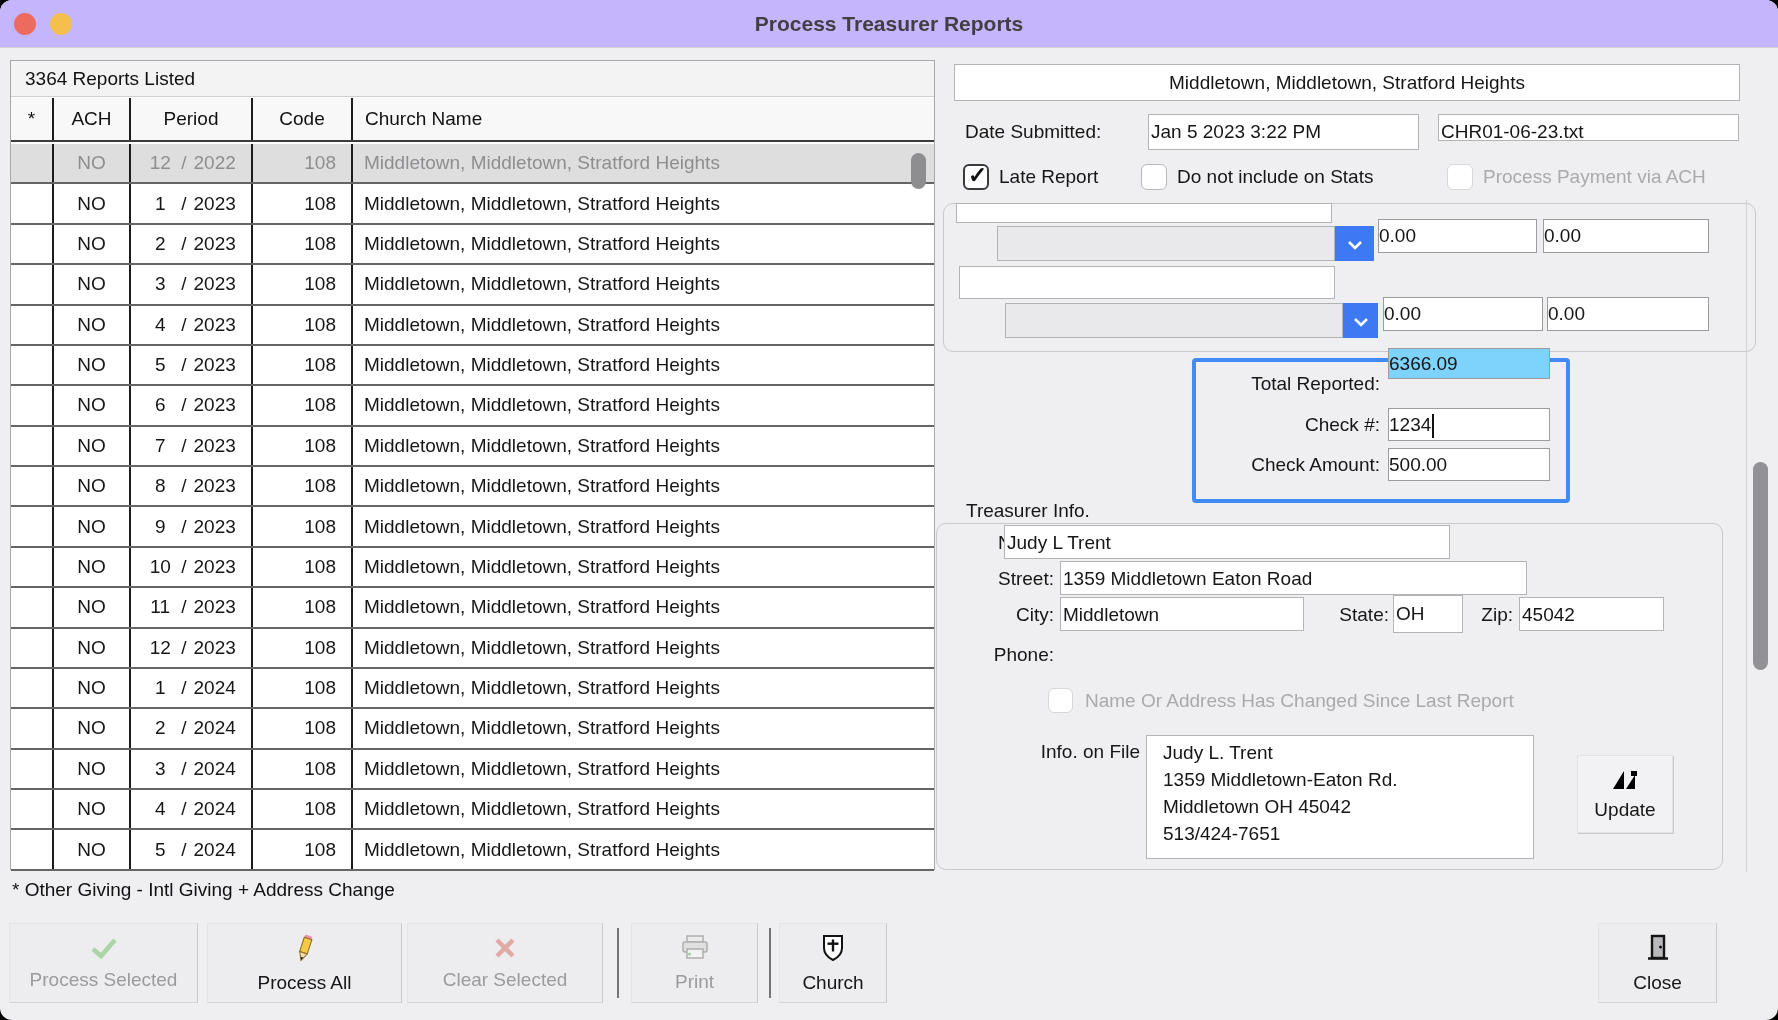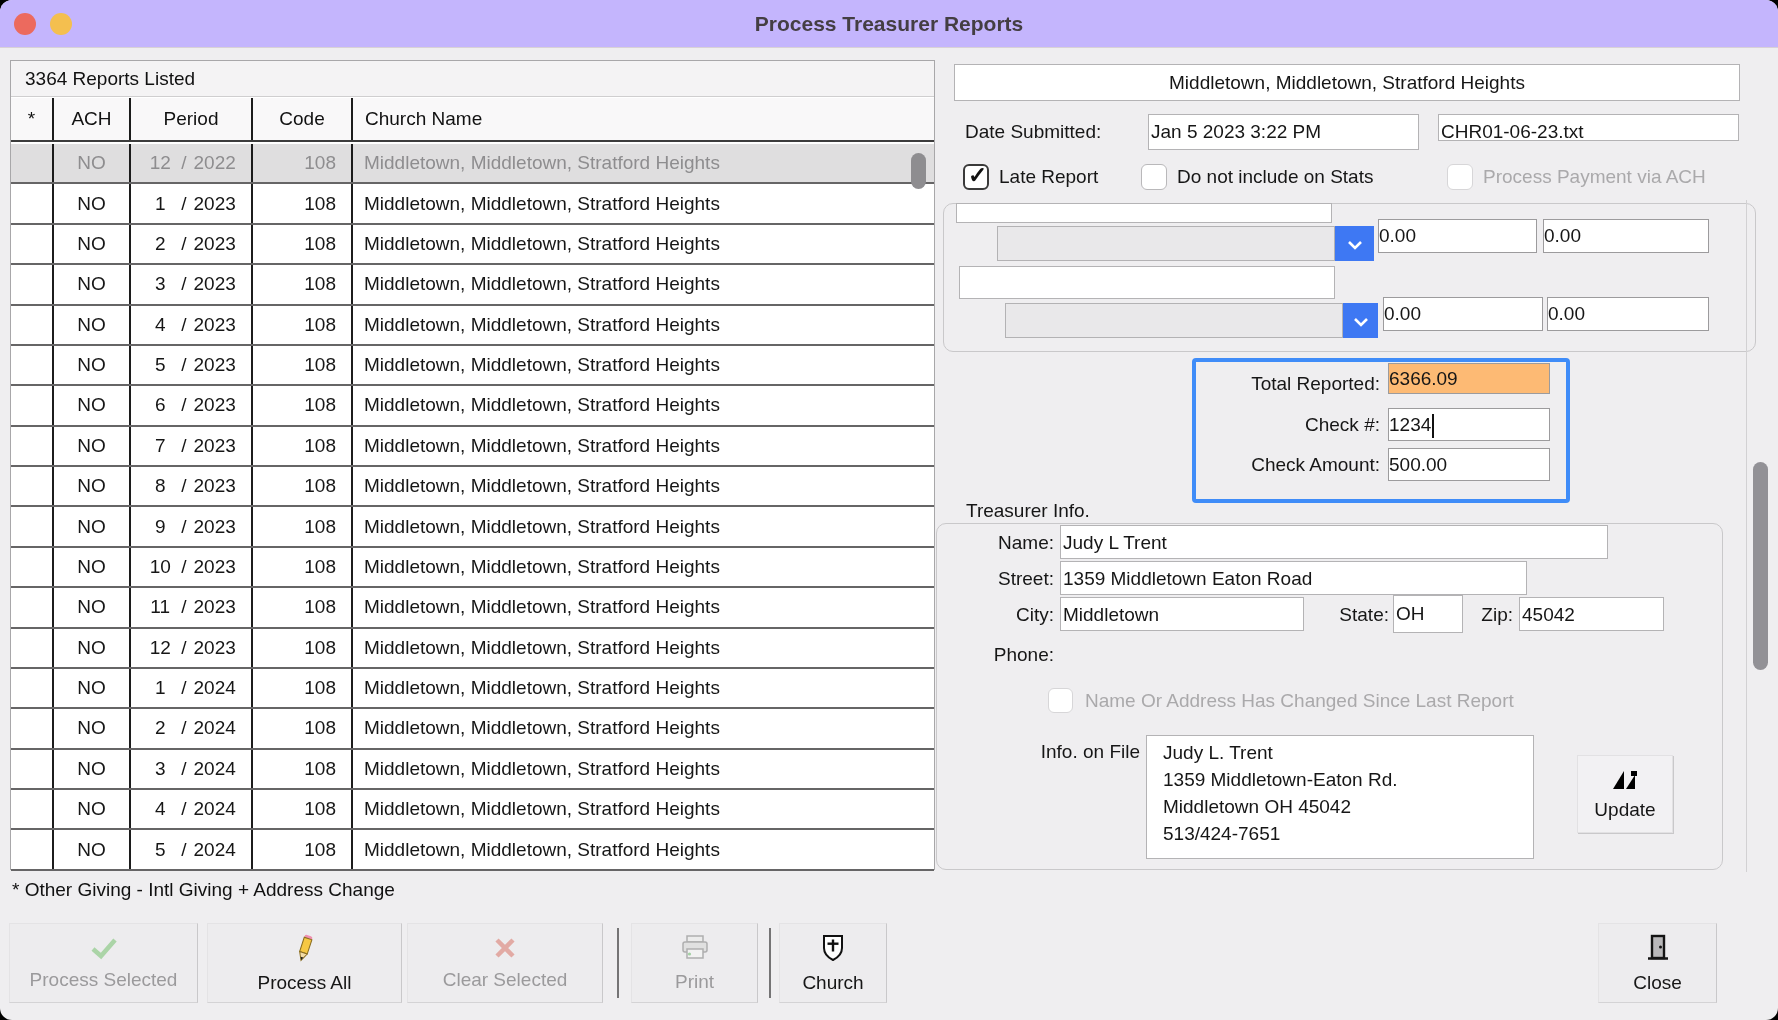--- a/index.html
+++ b/index.html
@@ -381,30 +381,30 @@
   <div class="combo-btn" style="left:1343px; top:303px; width:35px; height:35px;">
     <span><svg width="16" height="10" viewBox="0 0 16 10">
           <polyline points="2,2 8,8 14,2" fill="none" stroke="#fff" stroke-width="2.6"></polyline>
         </svg></span>
   </div>
   <div class="box num" style="left:1383px; top:297px; width:160px; height:34px; line-height:32px;">0.00</div>
   <div class="box num" style="left:1547px; top:297px; width:162px; height:34px; line-height:32px;">0.00</div>
 
   <div id="totals-box"></div>
   <div class="flabel right" style="left:1200px; top:368px; width:180px; height:31px; line-height:31px;">Total Reported:</div>
-  <div class="box num" style="left:1388px; top:363px; width:162px; height:31px; line-height:29px; background:#fdba74;">6366.09</div>
+  <div class="box num" style="left:1388px; top:348px; width:162px; height:31px; line-height:29px; background:#7dd3fc;">6366.09</div>
   <div class="flabel right" style="left:1200px; top:408px; width:180px; height:33px; line-height:33px;text-align:right;">Check #:</div>
   <div class="box num" style="left:1388px; top:408px; width:162px; height:33px; line-height:31px;"><span>1234</span><span class="caret"></span></div>
   <div class="flabel right" style="left:1200px; top:448px; width:180px; height:33px; line-height:33px;">Check Amount:</div>
   <div class="box num" style="left:1388px; top:448px; width:162px; height:33px; line-height:31px;">500.00</div>
 
   <div class="flabel" style="left:966px; top:500px;">Treasurer Info.</div>
   <div class="groupbox" style="left:936px; top:523px; width:787px; height:347px;"></div>
   <div class="flabel right" style="left:904px; top:526px; width:150px; height:34px; line-height:34px;">Name:</div>
-  <div class="box" style="left:1060px; top:525px; width:548px; height:34px;">Judy L Trent</div>
+  <div class="box" style="left:1004px; top:525px; width:446px; height:34px;">Judy L Trent</div>
   <div class="flabel right" style="left:904px; top:562px; width:150px; height:34px; line-height:34px;">Street:</div>
   <div class="box" style="left:1060px; top:561px; width:467px; height:34px;">1359 Middletown Eaton Road</div>
   <div class="flabel right" style="left:904px; top:598px; width:150px; height:34px; line-height:34px;">City:</div>
   <div class="box" style="left:1060px; top:597px; width:244px; height:34px;">Middletown</div>
   <div class="flabel right" style="left:1310px; top:598px; width:79px; height:34px; line-height:34px;">State:</div>
   <div class="box" style="left:1393px; top:595px; width:70px; height:38px; line-height:36px;">OH</div>
   <div class="flabel right" style="left:1454px; top:598px; width:59px; height:34px; line-height:34px;">Zip:</div>
   <div class="box" style="left:1519px; top:597px; width:145px; height:34px;">45042</div>
   <div class="flabel right" style="left:904px; top:637px; width:150px; height:36px; line-height:36px;">Phone:</div>
 

